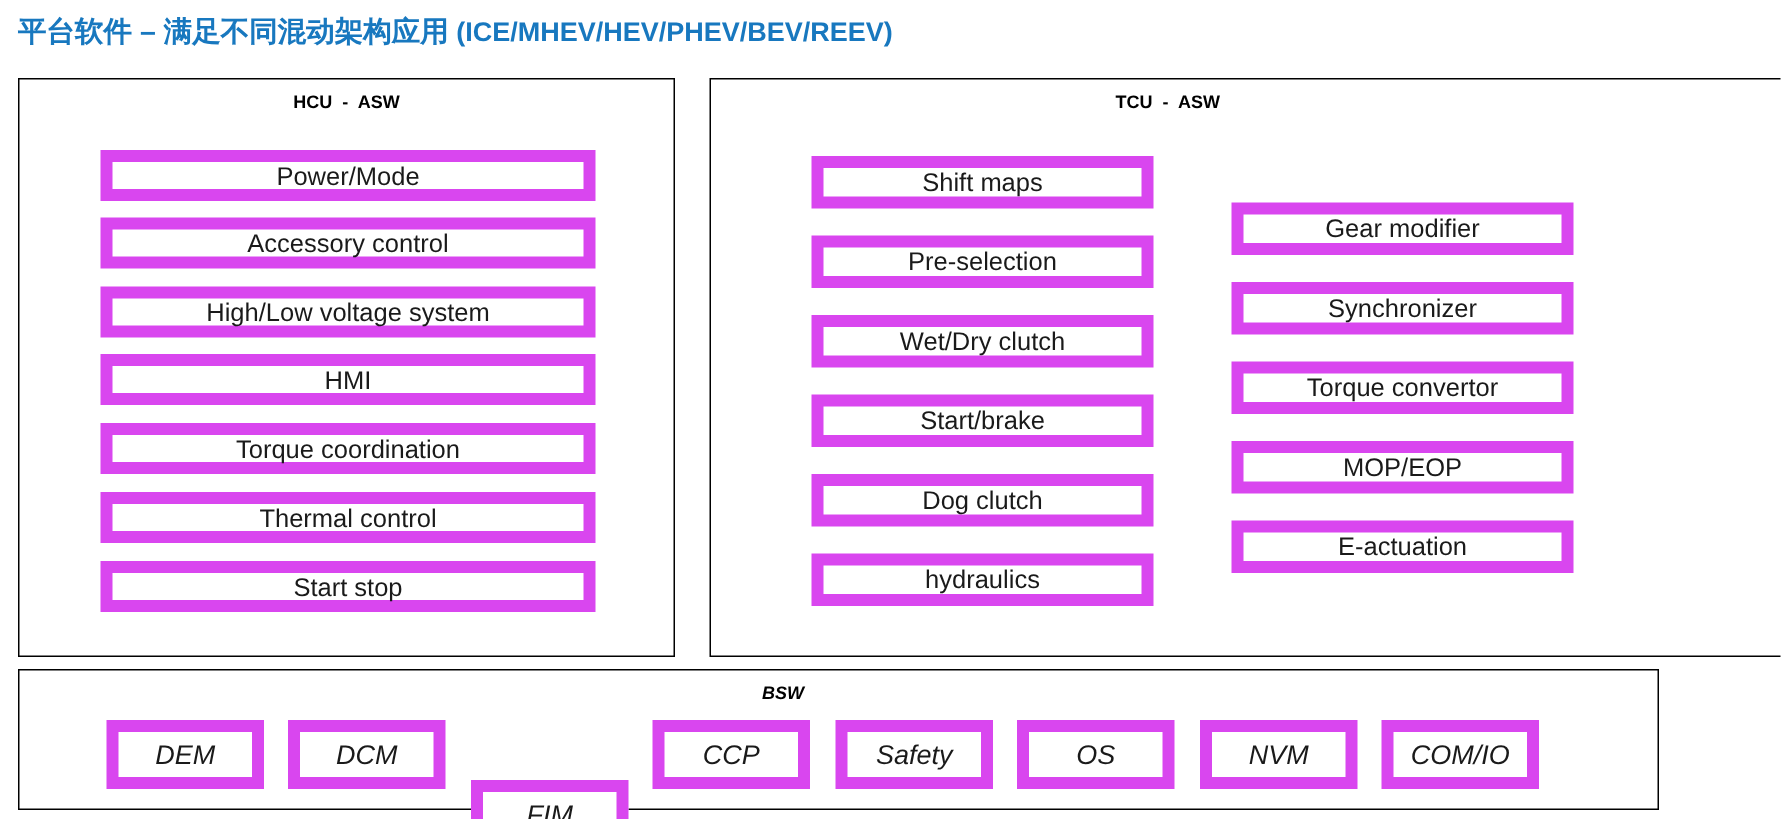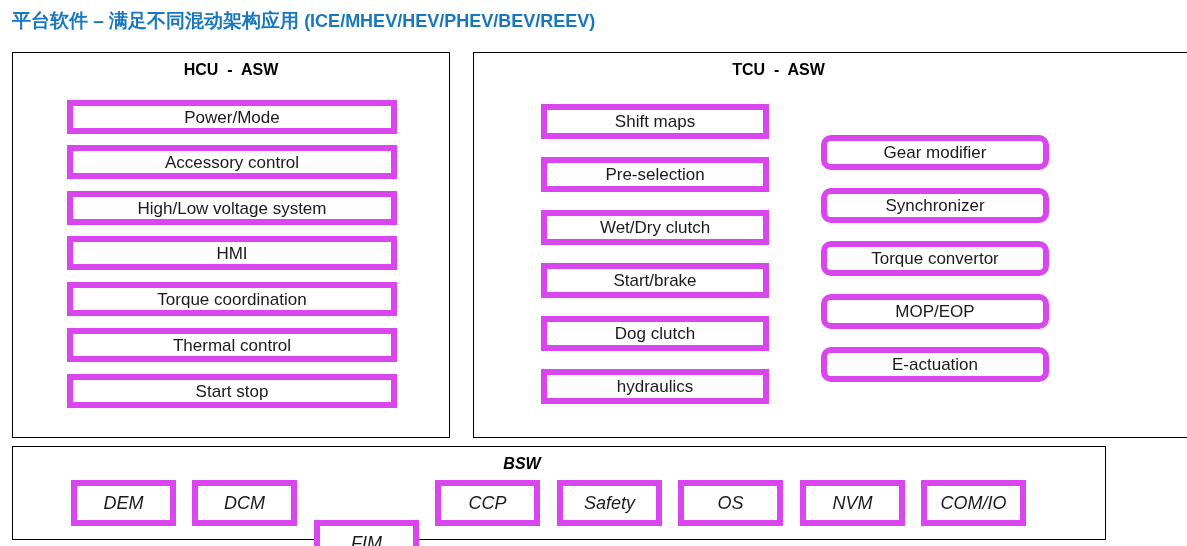--- a/index.html
+++ b/index.html
@@ -57,35 +57,35 @@
     left: 12px;
     top: 446px;
     width: 1094px;
     height: 94px;
     font-style: italic;
   }
 
   .panel-header {
     position: absolute;
     top: 8px;
-    font-size: 16px;
+    font-size: 12px;
     font-weight: bold;
     color: #000000;
     white-space: pre;
     text-align: center;
   }
   #hcu-panel .panel-header { left: 0; right: 0; }
   #tcu-panel .panel-header { left: 0; right: 154px; }
   #bsw-panel .panel-header { left: 0; right: 74px; }
 
   
   .module-box {
     position: absolute;
     box-sizing: border-box;
-    border: 6px solid #d946ef;
+    border: 8px solid #d946ef;
     background: #ffffff;
     font-size: 17px;
     color: #1a1a1a;
     display: flex;
     align-items: center;
     justify-content: center;
     line-height: 1;
     white-space: nowrap;
   }
 
@@ -101,21 +101,20 @@
   .tcu-left .module-box {
     left: 67px;
     width: 228px;
     height: 35px;
   }
   
   .tcu-right .module-box {
     left: 347px;
     width: 228px;
     height: 35px;
-    border-radius: 10px;
   }
 
   
   #bsw-panel .module-box {
     top: 33px;
     width: 105px;
     height: 46px;
     font-size: 18px;
   }
 </style>

